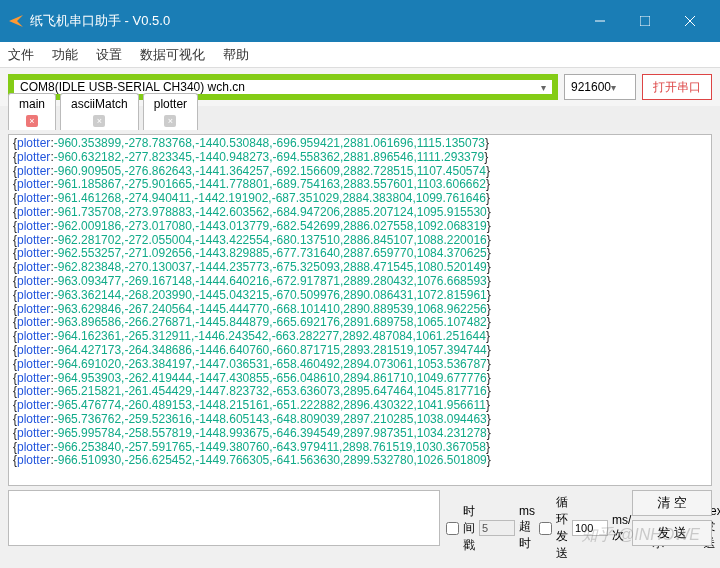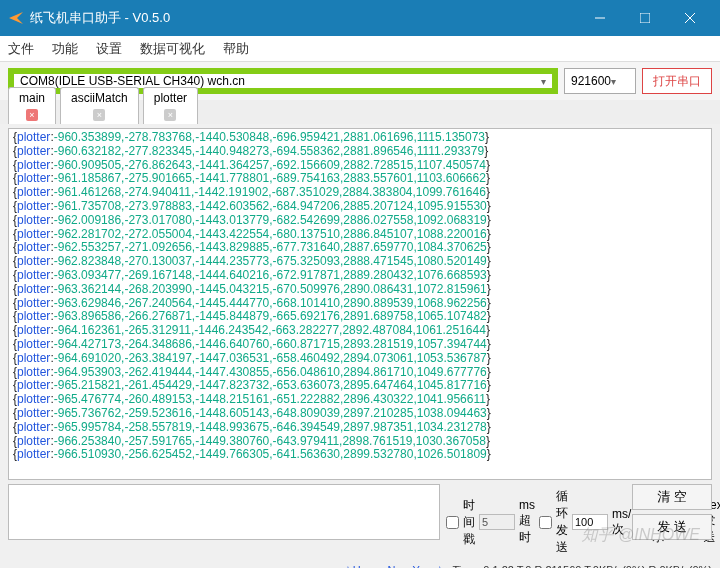--- a/index.html
+++ b/index.html
@@ -1,17 +1,17 @@
 <!DOCTYPE html>
 <html><head>
 <meta charset="utf-8">
 <style>
 * { margin: 0; padding: 0; box-sizing: border-box; font-family: "Microsoft YaHei", SimSun, sans-serif; }
 body { width: 720px; height: 568px; background: #f0f0f0; overflow: hidden; font-size: 12px; }
-.titlebar { background: #1a7db5; height: 36px; display: flex; align-items: center; padding: 0 8px; color: #fff; }
+.titlebar { background: #1a7db5; height: 42px; display: flex; align-items: center; padding: 0 8px; color: #fff; }
 .titlebar .icon { width: 16px; height: 16px; margin-right: 6px; }
 .titlebar .title { flex: 1; font-size: 13px; }
 .titlebar .wbtn { width: 45px; height: 30px; display: flex; align-items: center; justify-content: center; }
 .menubar { background: #fff; height: 26px; display: flex; align-items: center; padding: 0 8px; border-bottom: 1px solid #ddd; }
 .menubar .menu { margin-right: 18px; font-size: 13px; color: #333; cursor: pointer; }
 .toprow { background: #f5f5f5; padding: 6px 8px; display: flex; gap: 6px; align-items: center; }
 .toprow .portsel { flex: 1; background: #fff; border: 6px solid #84cc16; height: 26px; padding: 0 6px; display: flex; align-items: center; justify-content: space-between; }
 .toprow .baud { width: 72px; background: #fff; border: 1px solid #aaa; height: 26px; display: flex; align-items: center; justify-content: flex-start; padding: 0 6px; }
 .toprow .openbtn { width: 70px; height: 26px; border: 1px solid #d44; color: #d44; background: #fff; display: flex; align-items: center; justify-content: center; cursor: pointer; font-size: 12px; }
 .tabbar { background: #eee; height: 24px; display: flex; align-items: flex-end; padding: 0 8px; }

